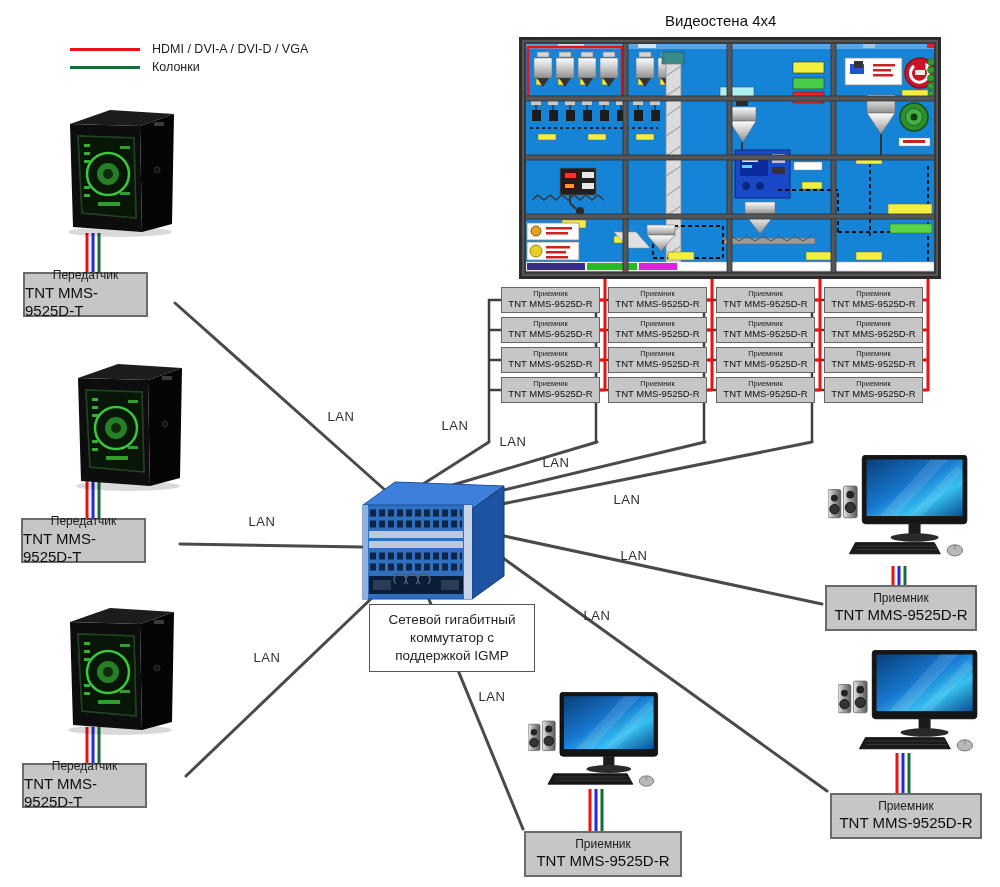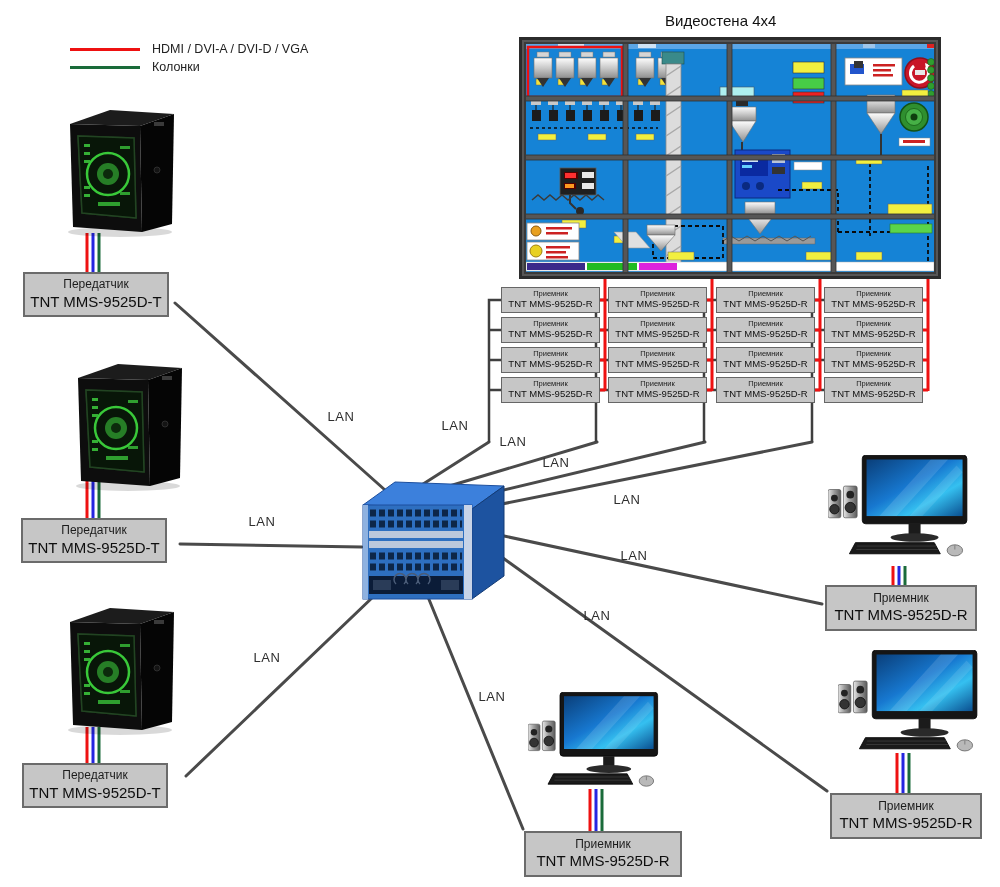--- a/index.html
+++ b/index.html
@@ -16,21 +16,21 @@
   .legend{position:absolute;left:70px;top:40px;z-index:5;}
   .legend .row{display:flex;align-items:center;height:18px;}
   .legend .swatch{width:70px;height:3px;margin-right:12px;}
   .legend .txt{font-size:12.5px;color:#222;}
   
   .devbox{position:absolute;background:#c6c6c6;border:2px solid #6b6b6b;z-index:4;
           display:flex;flex-direction:column;align-items:center;justify-content:center;
           box-sizing:border-box;}
   .devbox .l1{font-size:12px;color:#1c1c1c;line-height:1.3;}
   .devbox .l2{font-size:15px;color:#0e0e0e;line-height:1.25;}
-  .big{width:146px;height:45px;}
+  .big{width:125px;height:45px;}
   .rcv-sm{position:absolute;width:99px;height:26px;background:#c6c6c6;border:1.5px solid #666;
           z-index:4;display:flex;flex-direction:column;align-items:center;justify-content:center;
           box-sizing:border-box;}
   .rcv-sm .l1{font-size:7.5px;color:#222;line-height:1.15;}
   .rcv-sm .l2{font-size:9.5px;color:#111;line-height:1.1;}
   
   .switch-label{position:absolute;left:369px;top:604px;width:166px;height:68px;background:#fff;
                 border:1.5px solid #555;z-index:4;display:flex;flex-direction:column;
                 align-items:center;justify-content:center;box-sizing:border-box;}
   .switch-label span{font-size:13.5px;color:#222;line-height:1.35;}
@@ -514,20 +514,25 @@
   </div>
   <div class="devbox" style="left:830px;top:793px;width:152px;height:46px">
     <span class="l1">Приемник</span>
     <span class="l2">TNT MMS-9525D-R</span>
   </div>
   <div class="devbox" style="left:524px;top:831px;width:158px;height:46px">
     <span class="l1">Приемник</span>
     <span class="l2">TNT MMS-9525D-R</span>
   </div>
 
+  <div class="switch-label">
+    <span>Сетевой гигабитный</span>
+    <span>коммутатор с</span>
+    <span>поддержкой IGMP</span>
+  </div>
 
   <div class="lan" style="left:341px;top:416px">LAN</div>
   <div class="lan" style="left:262px;top:521px">LAN</div>
   <div class="lan" style="left:267px;top:657px">LAN</div>
   <div class="lan" style="left:455px;top:425px">LAN</div>
   <div class="lan" style="left:513px;top:441px">LAN</div>
   <div class="lan" style="left:556px;top:462px">LAN</div>
   <div class="lan" style="left:627px;top:499px">LAN</div>
   <div class="lan" style="left:634px;top:555px">LAN</div>
   <div class="lan" style="left:597px;top:615px">LAN</div>

